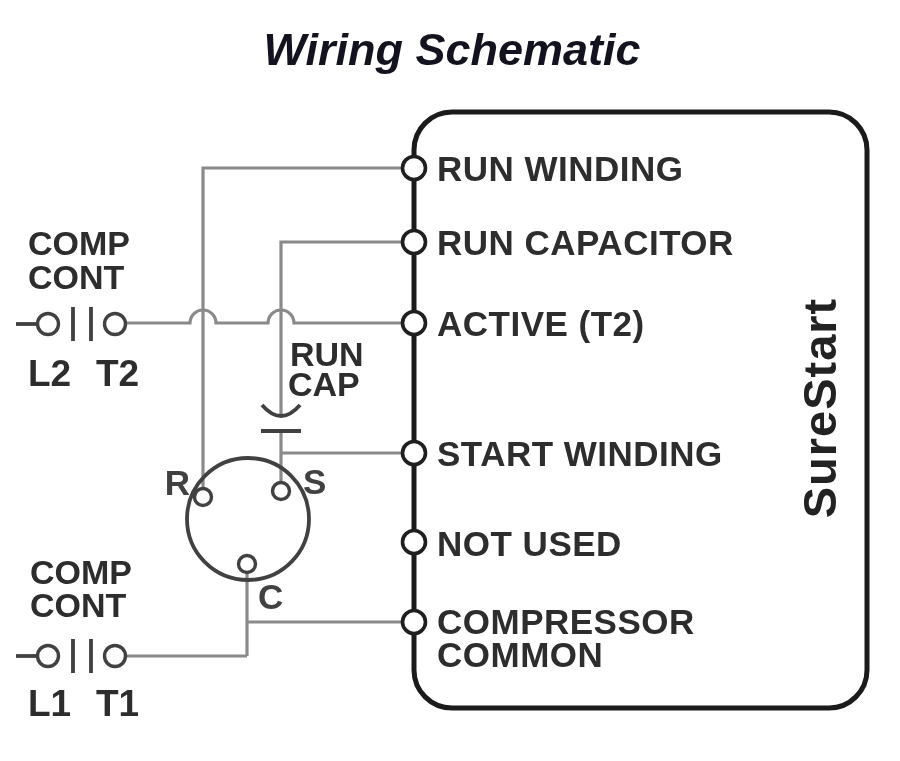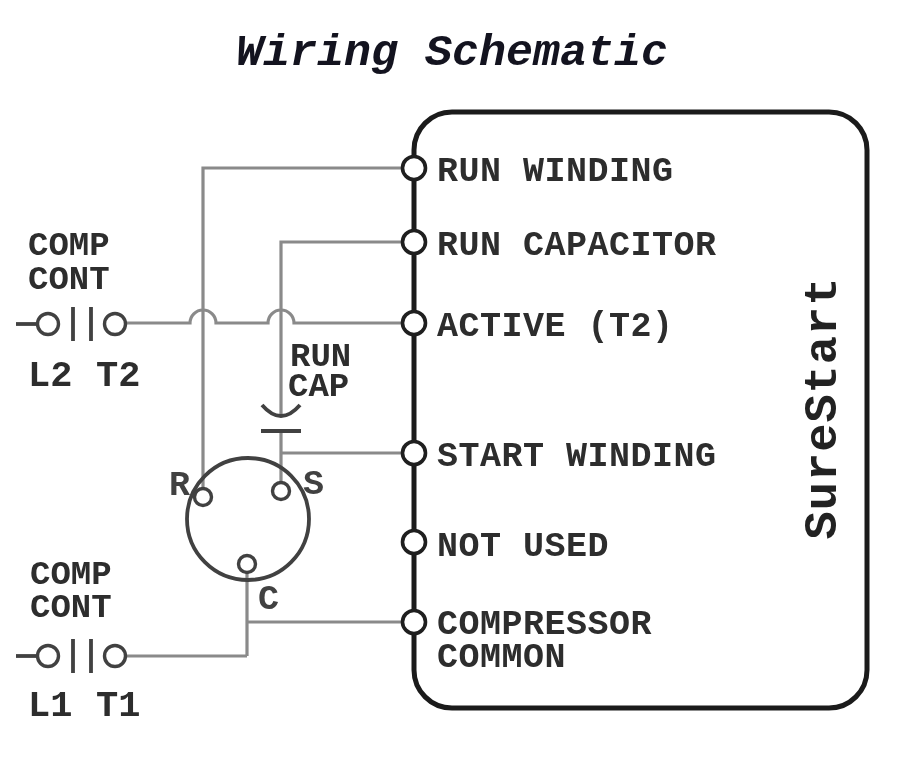--- a/index.html
+++ b/index.html
@@ -6,21 +6,21 @@
     --wire:#8a8a8a;
     --component:#414141;
     --box:#1b1b1b;
     --label:#2d2d2d;
     --title:#13131f;
     --bg:#ffffff;
   }
   html,body{margin:0;padding:0;background:var(--bg);}
   .stage{
     position:relative;width:900px;height:761px;background:var(--bg);
-    font-family:Liberation Mono, monospace;overflow:hidden;
+    font-family:Liberation Sans, sans-serif;overflow:hidden;
   }
   svg{display:block;}
   .wire{stroke:var(--wire);stroke-width:3.2;fill:none;}
   .comp{stroke:var(--component);stroke-width:3.8;fill:none;}
   .comp-fill{stroke:var(--component);stroke-width:3.4;fill:#ffffff;}
   .boxline{stroke:var(--box);stroke-width:5;fill:#ffffff;}
   .term{stroke:#1f1f1f;stroke-width:3.6;fill:#ffffff;}
   .lbl{fill:var(--label);font-weight:600;font-size:35px;letter-spacing:0.5px;}
   .lbl-sm{fill:var(--label);font-weight:600;font-size:34px;}
   .lbl-lt{fill:var(--label);font-weight:700;font-size:37px;}

